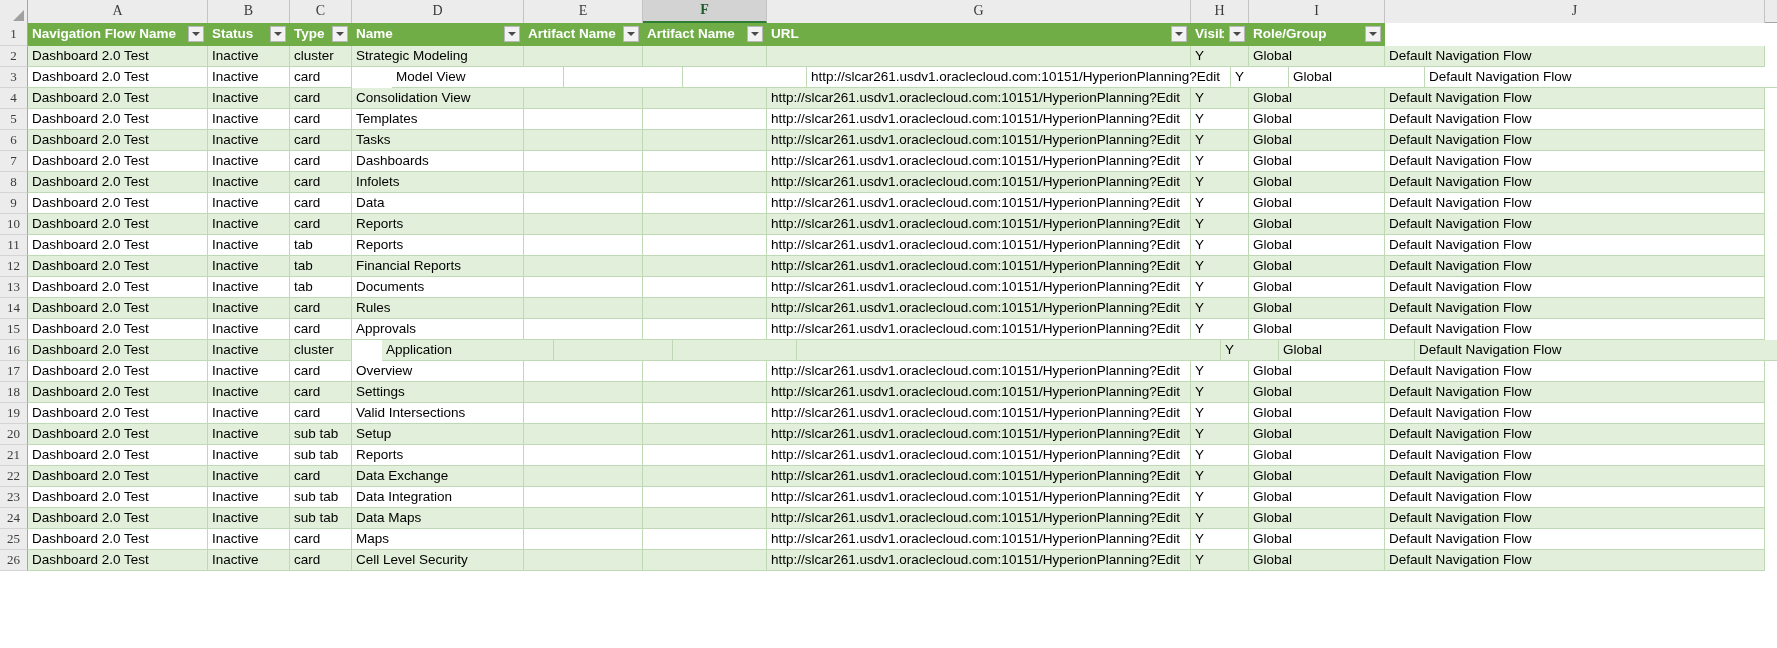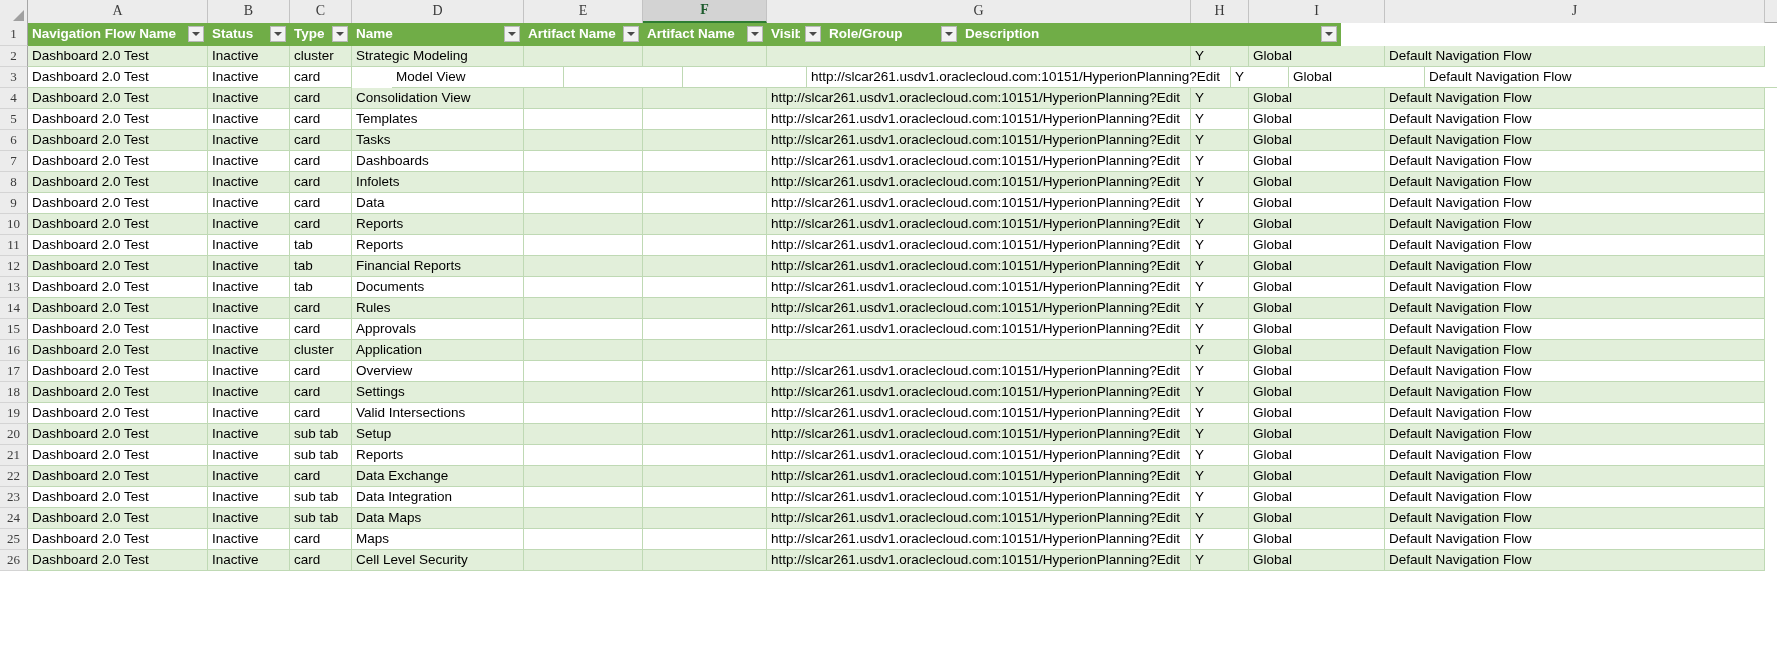--- a/index.html
+++ b/index.html
@@ -200,38 +200,38 @@
           <span class="filter-btn">
             <i></i>
           </span>
         </div>
         <div class="hdr-cell" style="width: 124px; min-width: 124px;">
           <span class="hdr-label">Artifact Name</span>
           <span class="filter-btn">
             <i></i>
           </span>
         </div>
+        <div class="hdr-cell" style="width: 424px; min-width: 424px;">
+          <span class="hdr-label">URL</span>
+          <span class="filter-btn">
+            <i></i>
+          </span>
+        </div>
         <div class="hdr-cell" style="width: 58px; min-width: 58px;">
           <span class="hdr-label">Visible</span>
           <span class="filter-btn">
             <i></i>
           </span>
         </div>
         <div class="hdr-cell" style="width: 136px; min-width: 136px;">
           <span class="hdr-label">Role/Group</span>
           <span class="filter-btn">
             <i></i>
           </span>
         </div>
-        <div class="hdr-cell" style="width: 380px; min-width: 380px;">
-          <span class="hdr-label">Description</span>
-          <span class="filter-btn">
-            <i></i>
-          </span>
-        </div>
       </div>
   </div>
 
   <div id="rows-container">
       <div class="grid-row band-a">
         <div class="rowhead">2</div>
         <div class="cell" style="width: 180px; min-width: 180px;">Dashboard 2.0 Test</div>
         <div class="cell" style="width: 82px; min-width: 82px;">Inactive</div>
         <div class="cell" style="width: 62px; min-width: 62px;">cluster</div>
         <div class="cell" style="width: 172px; min-width: 172px;">Strategic Modeling</div>
@@ -409,21 +409,21 @@
         <div class="cell url" style="width: 424px; min-width: 424px;"><span>http://slcar261.usdv1.oraclecloud.com:10151/HyperionPlanning?Edit</span></div>
         <div class="cell" style="width: 58px; min-width: 58px;">Y</div>
         <div class="cell" style="width: 136px; min-width: 136px;">Global</div>
         <div class="cell" style="width: 380px; min-width: 380px;">Default Navigation Flow</div>
       </div>
       <div class="grid-row band-a">
         <div class="rowhead">16</div>
         <div class="cell" style="width: 180px; min-width: 180px;">Dashboard 2.0 Test</div>
         <div class="cell" style="width: 82px; min-width: 82px;">Inactive</div>
         <div class="cell" style="width: 62px; min-width: 62px;">cluster</div>
-        <div class="cell" style="width: 172px; min-width: 172px;">Application</div>
+        <div class="cell" style="width: 172px; min-width: 172px; margin-left: 30px;">Application</div>
         <div class="cell" style="width: 119px; min-width: 119px;"></div>
         <div class="cell" style="width: 124px; min-width: 124px;"></div>
         <div class="cell url" style="width: 424px; min-width: 424px;"></div>
         <div class="cell" style="width: 58px; min-width: 58px;">Y</div>
         <div class="cell" style="width: 136px; min-width: 136px;">Global</div>
         <div class="cell" style="width: 380px; min-width: 380px;">Default Navigation Flow</div>
       </div>
       <div class="grid-row band-b">
         <div class="rowhead">17</div>
         <div class="cell" style="width: 180px; min-width: 180px;">Dashboard 2.0 Test</div>

